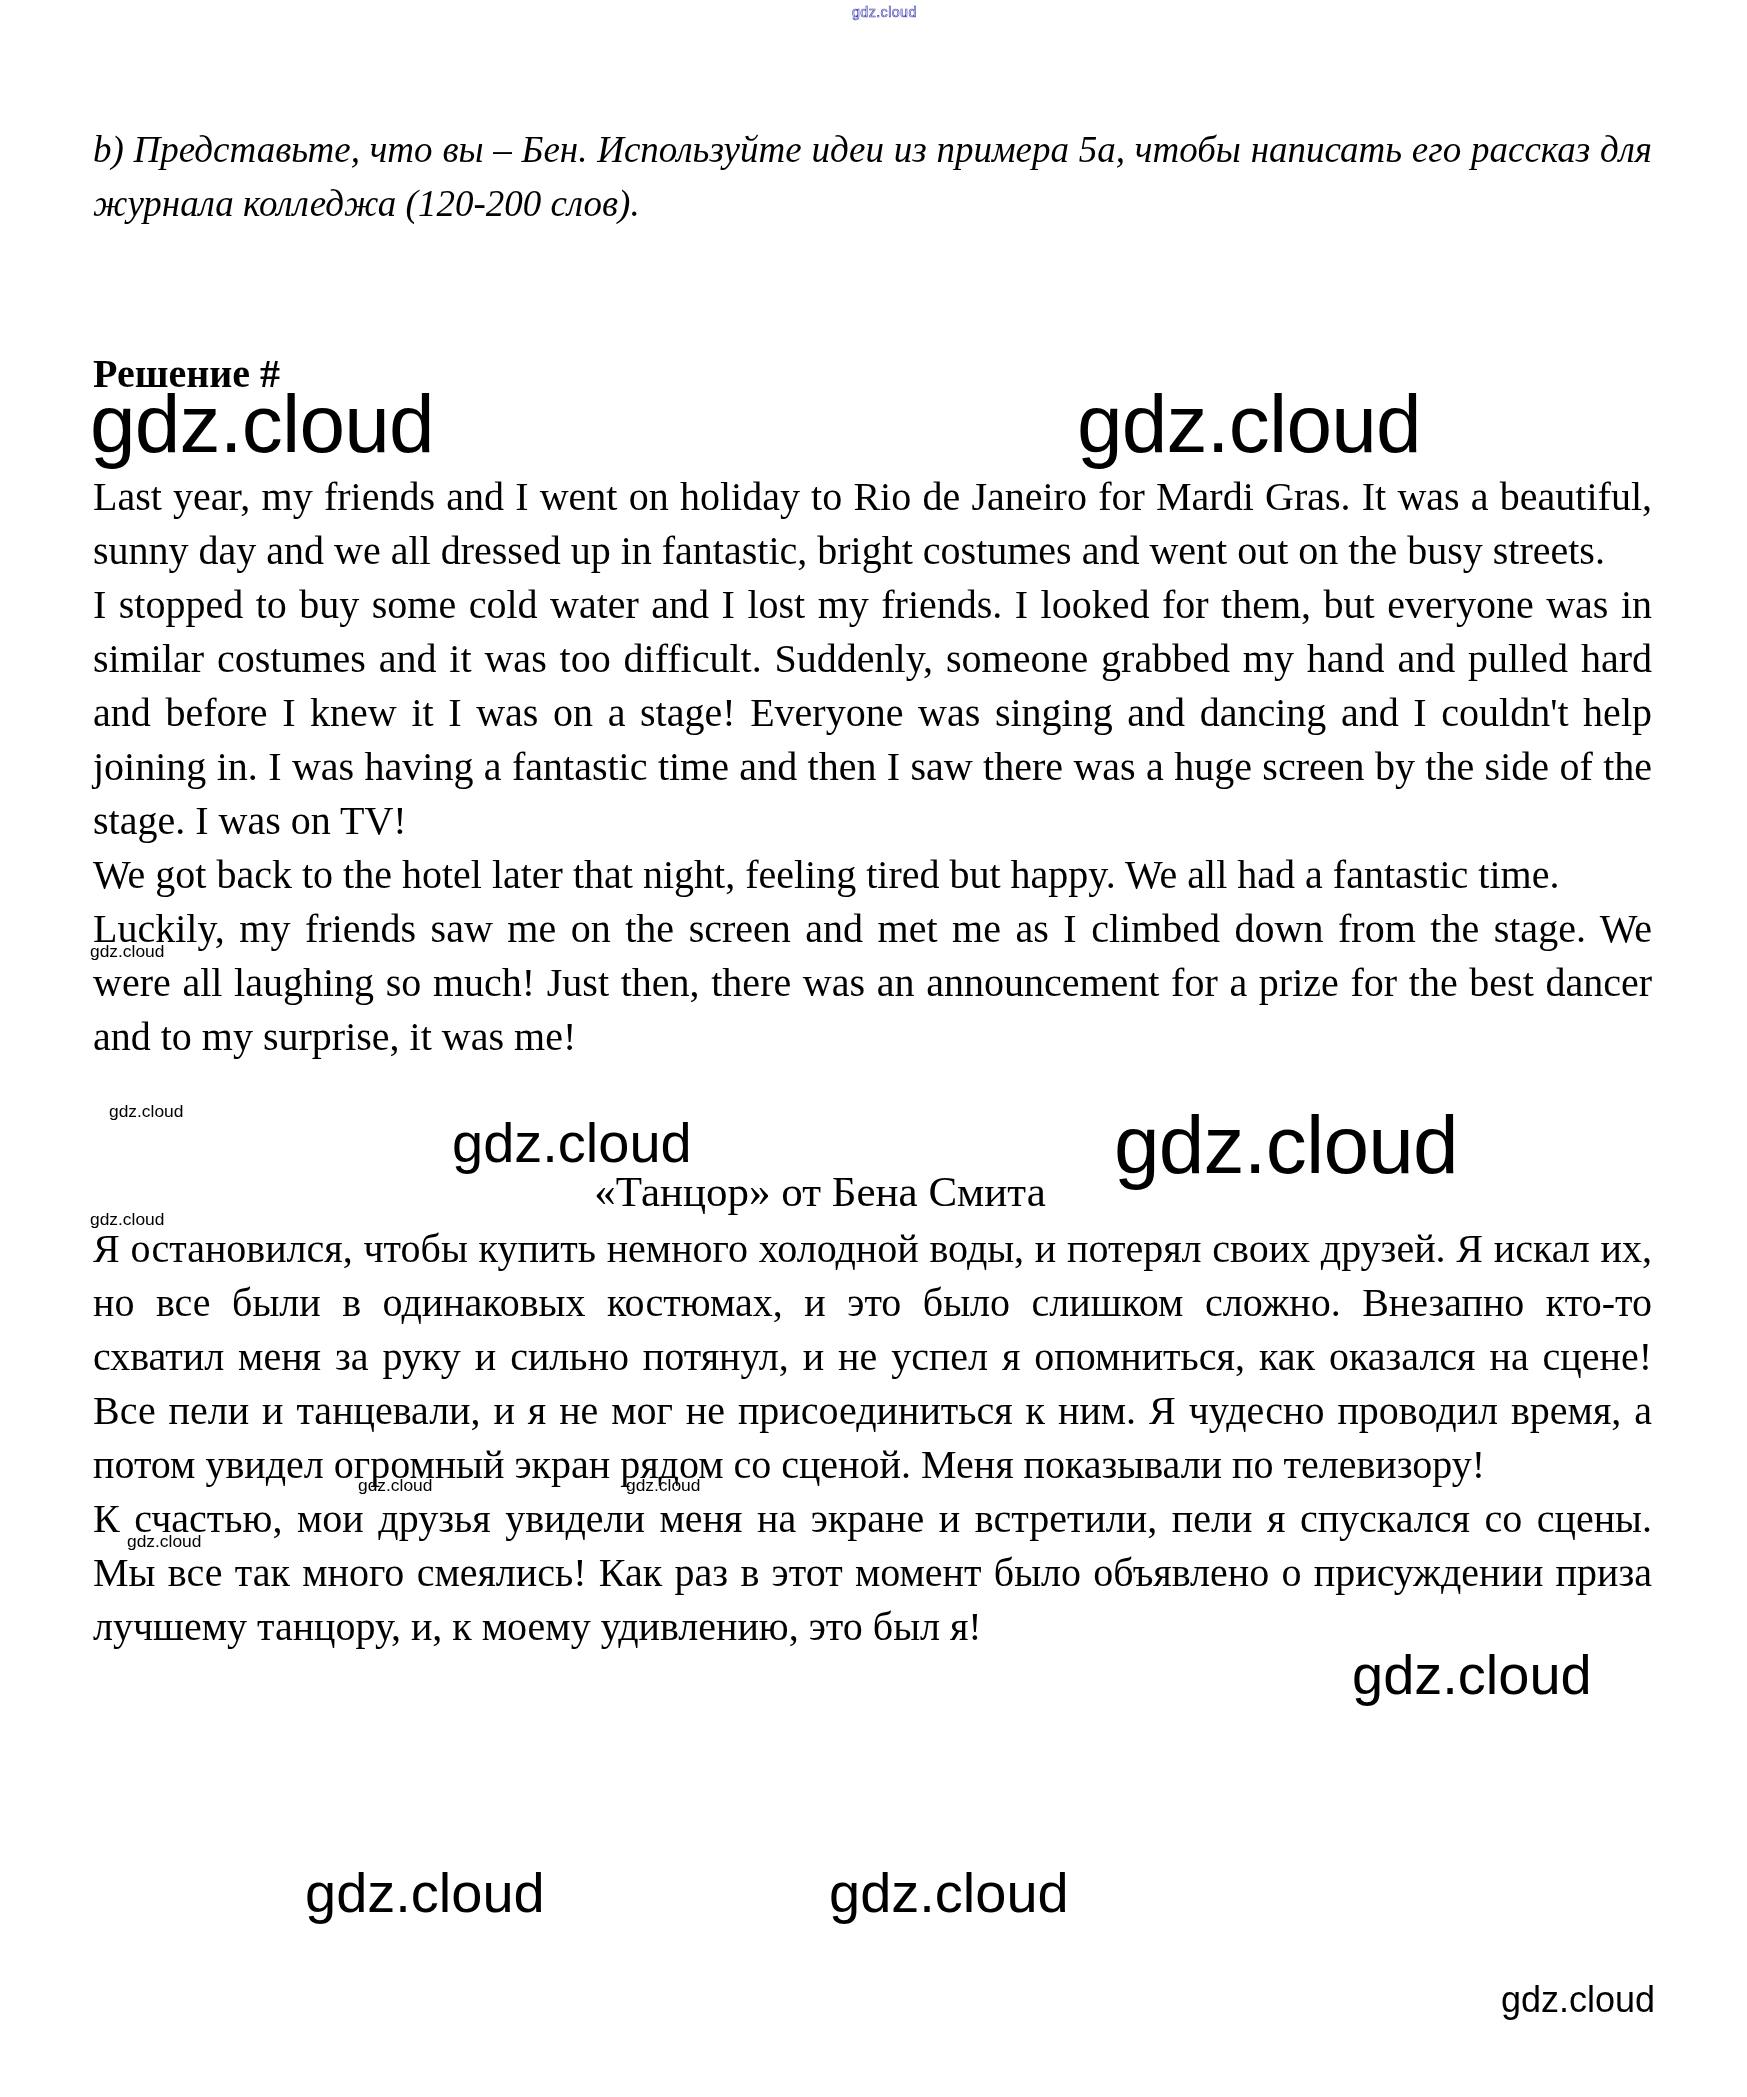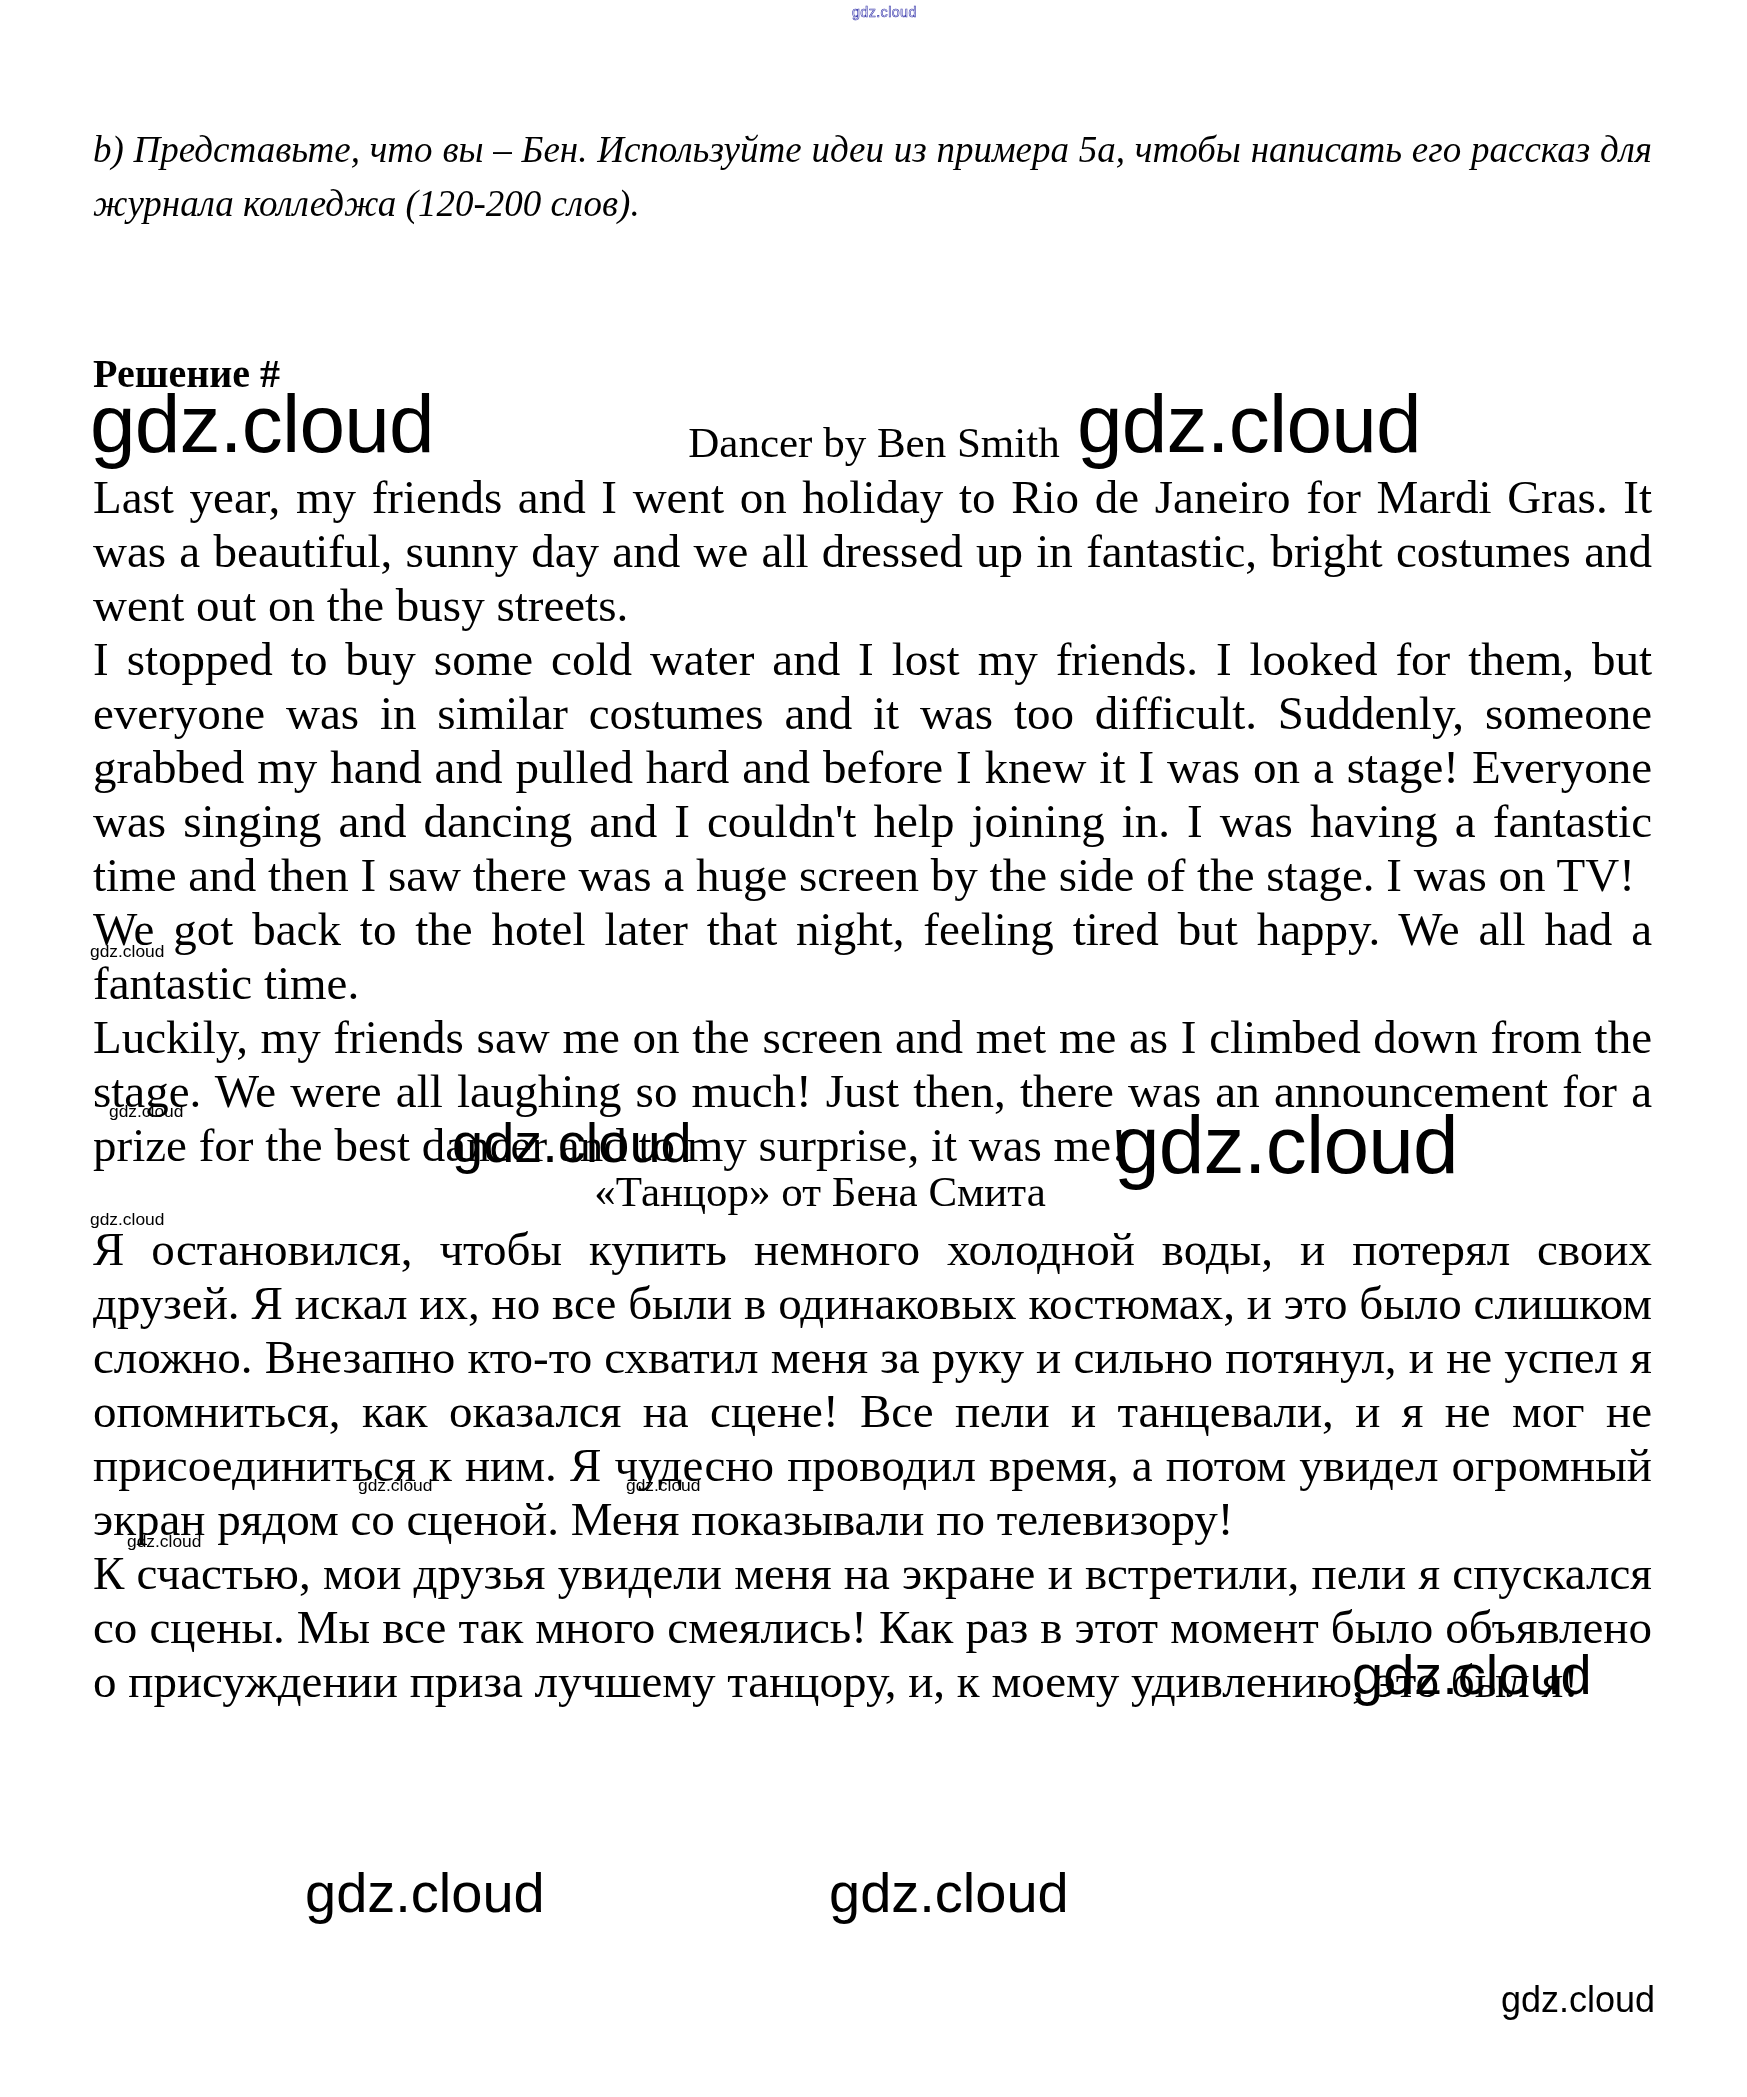--- a/index.html
+++ b/index.html
@@ -22,21 +22,21 @@
   .title-en {
     position: absolute; left: 0; width: 1748px; top: 414px; text-align: center;
     font-size: 43px;
   }
   .title-ru {
     position: absolute; left: 0; width: 1640px; top: 1163px; text-align: center;
     font-size: 43px;
   }
   .para-block {
     position: absolute; left: 93px; width: 1559px;
-    font-size: 47px; line-height: 54px;
+    font-size: 40px; line-height: 54px;
   }
   .para { text-align: justify; text-align-last: left; margin: 0; }
   .en-block { top: 466px; }
   .ru-block { top: 1218px; }
 
   .wm { position: absolute; color: #000; white-space: nowrap; }
   .wm-xl { font-size: 82px; letter-spacing: -0.8px; }
   .wm-l { font-size: 56px; }
   .wm-m { font-size: 36px; }
   .wm-s { font-size: 17.4px; }
@@ -45,21 +45,20 @@
 <body>
 
 <div class="page">
 
   <div class="top-mark sans">gdz.cloud</div>
 
   <div class="task serif">b) Представьте, что вы – Бен. Используйте идеи из примера 5a, чтобы написать его рассказ для журнала колледжа (120-200 слов).</div>
 
   <div class="solution-heading serif">Решение #</div>
 
-  <div class="title-en serif">Dancer by Ben Smith</div>
 
   <div class="para-block en-block serif">
     <p class="para">Last year, my friends and I went on holiday to Rio de Janeiro for Mardi Gras. It was a beautiful, sunny day and we all dressed up in fantastic, bright costumes and went out on the busy streets.</p>
     <p class="para">I stopped to buy some cold water and I lost my friends. I looked for them, but everyone was in similar costumes and it was too difficult. Suddenly, someone grabbed my hand and pulled hard and before I knew it I was on a stage! Everyone was singing and dancing and I couldn't help joining in. I was having a fantastic time and then I saw there was a huge screen by the side of the stage. I was on TV!</p>
     <p class="para">We got back to the hotel later that night, feeling tired but happy. We all had a fantastic time.</p>
     <p class="para">Luckily, my friends saw me on the screen and met me as I climbed down from the stage. We were all laughing so much! Just then, there was an announcement for a prize for the best dancer and to my surprise, it was me!</p>
   </div>
 
   <div class="title-ru serif">«Танцор» от Бена Смита</div>
 

